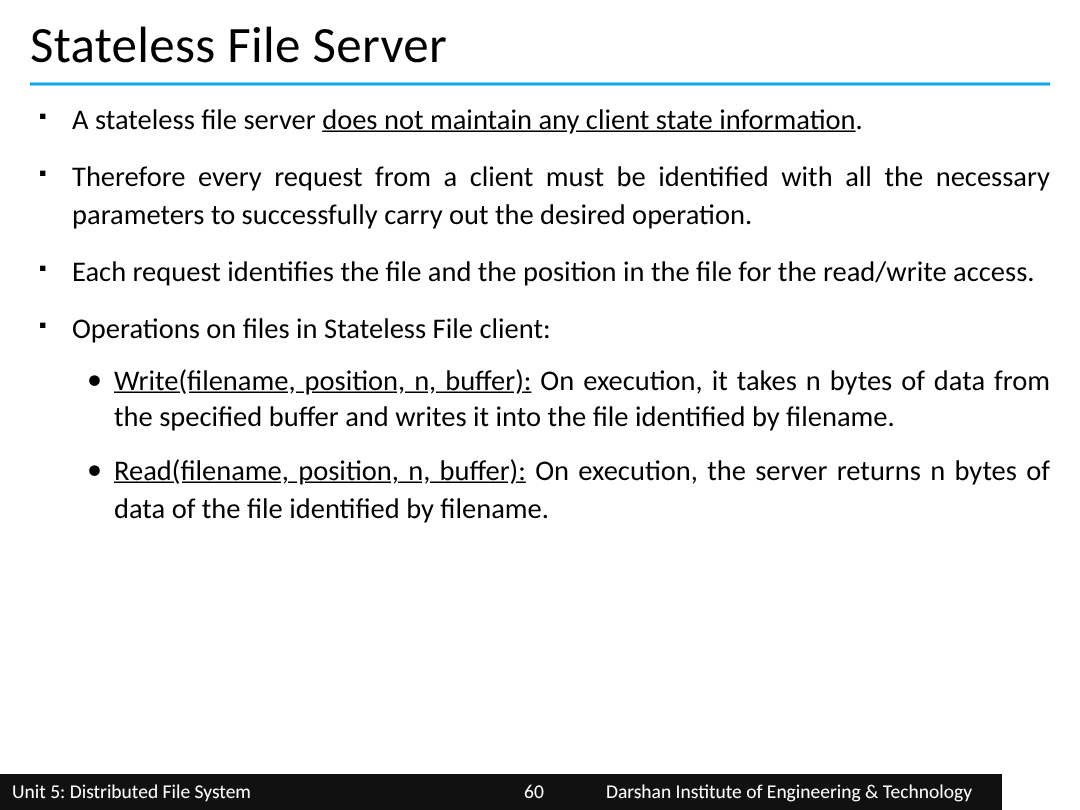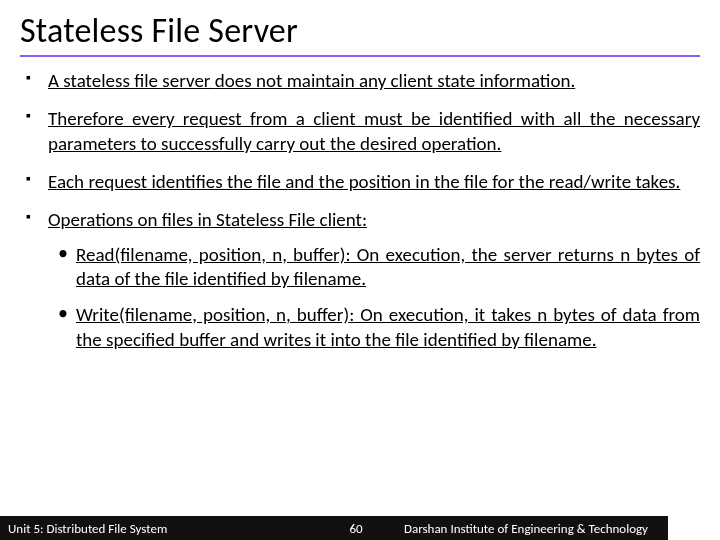--- a/index.html
+++ b/index.html
@@ -1,21 +1,21 @@
 <!DOCTYPE html>
 <html><head>
 <meta charset="utf-8">
 <style>
   * { margin: 0; padding: 0; box-sizing: border-box; }
   html, body { width: 720px; height: 540px; font-family: Calibri, "Segoe UI", Arial, sans-serif; background: #fff; color: #000; }
   .slide { width: 720px; height: 540px; position: relative; padding: 10px 20px 0 20px; }
-  .title { font-size: 34px; font-weight: 400; padding-bottom: 4px; border-bottom: 2px solid #8b5cf6; margin-bottom: 12px; letter-spacing: 0.2px; }
+  .title { font-size: 34px; font-weight: 400; padding-bottom: 4px; border-bottom: 2px solid #0ea5e9; margin-bottom: 12px; letter-spacing: 0.2px; }
   .body { font-size: 19px; line-height: 1.28; }
   ul.lvl1 { list-style: none; padding-left: 28px; }
-  ul.lvl1 > li { position: relative; margin-bottom: 14px; text-align: justify; text-decoration: underline; }
+  ul.lvl1 > li { position: relative; margin-bottom: 14px; text-align: justify; }
   ul.lvl1 > li::before { content: "▪"; position: absolute; left: -22px; top: 0; font-size: 14px; color: #000; }
   ul.lvl2 { list-style: none; padding-left: 28px; margin-top: 10px; }
   ul.lvl2 > li { position: relative; margin-bottom: 12px; text-align: justify; }
   ul.lvl2 > li::before { content: "•"; position: absolute; left: -18px; top: -2px; font-size: 20px; color: #000; }
   .underline { text-decoration: underline; }
   .footer { position: absolute; left: 0; bottom: 0; width: 668px; height: 24px; background: #111; color: #fff; font-size: 13px; display: flex; align-items: center; }
   .footer .left { position: absolute; left: 8px; }
   .footer .center { width: 100%; text-align: center; margin-left: 44px; }
   .footer .right { position: absolute; right: 20px; }
   .nolast > li:last-child { margin-bottom: 0; }
@@ -25,29 +25,29 @@
 
 <div class="slide">
   <div class="title">Stateless File Server</div>
 
   <div class="body">
     <ul class="lvl1">
       <li>
         <span>A stateless file server </span><span class="underline">does not maintain any client state information</span><span>.</span>
       </li>
       <li>Therefore every request from a client must be identified with all the necessary parameters to successfully carry out the desired operation.</li>
-      <li>Each request identifies the file and the position in the file for the read/write takes.</li>
+      <li>Each request identifies the file and the position in the file for the read/write access.</li>
       <li>
         <span>Operations on files in Stateless File client:</span>
         <ul class="lvl2 nolast">
           <li>
-            <span class="underline">Read(filename, position, n, buffer):</span><span> On execution, the server returns n bytes of data of the file identified by filename.</span>
+            <span class="underline">Write(filename, position, n, buffer):</span><span> On execution, it takes n bytes of data from the specified buffer and writes it into the file identified by filename.</span>
           </li>
           <li>
-            <span class="underline">Write(filename, position, n, buffer):</span><span> On execution, it takes n bytes of data from the specified buffer and writes it into the file identified by filename.</span>
+            <span class="underline">Read(filename, position, n, buffer):</span><span> On execution, the server returns n bytes of data of the file identified by filename.</span>
           </li>
         </ul>
       </li>
     </ul>
   </div>
 
   <div class="footer">
     <div class="left">Unit 5: Distributed File System</div>
     <div class="center">60</div>
     <div class="right">Darshan Institute of Engineering &amp; Technology</div>

